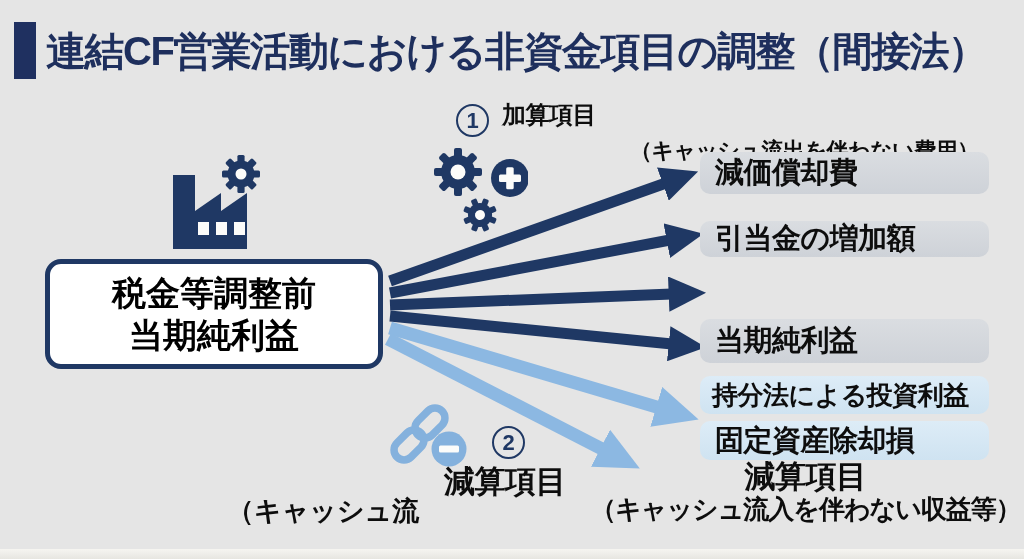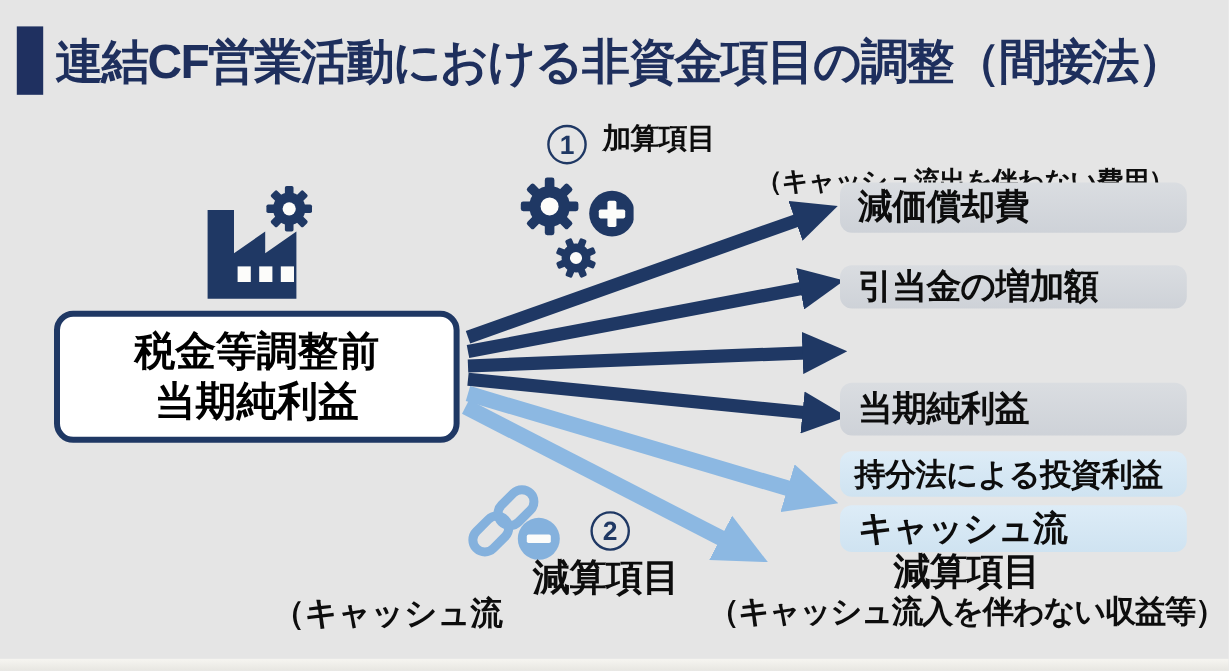--- a/index.html
+++ b/index.html
@@ -196,21 +196,21 @@
   </svg>
 
   <span class="circled-num" style="left:492px;top:426px">2</span>
   <span class="section-label" style="left:444px;top:461px;font-size:31px">減算項目</span>
 
   <div class="item gray" style="top:152px;height:42px">減価償却費</div>
   <div class="item gray" style="top:221px;height:36px">引当金の増加額</div>
   <div class="item gray" style="top:319px;height:44px">当期純利益</div>
 
   <div class="item blue" style="top:376px;height:38px;font-size:26px;padding-left:12px">持分法による投資利益</div>
-  <div class="item blue" style="top:421px;height:39px">キャッシュ流</div>
+  <div class="item blue" style="top:421px;height:39px">固定資産除却損</div>
 
   <div class="subtract-caption">
     <div class="l1">減算項目</div>
     <div class="l2">（キャッシュ流入を伴わない収益等）</div>
   </div>
 
   <span class="partial-caption">（キャッシュ流</span>
 
   <div class="bottom-edge"></div>
 

